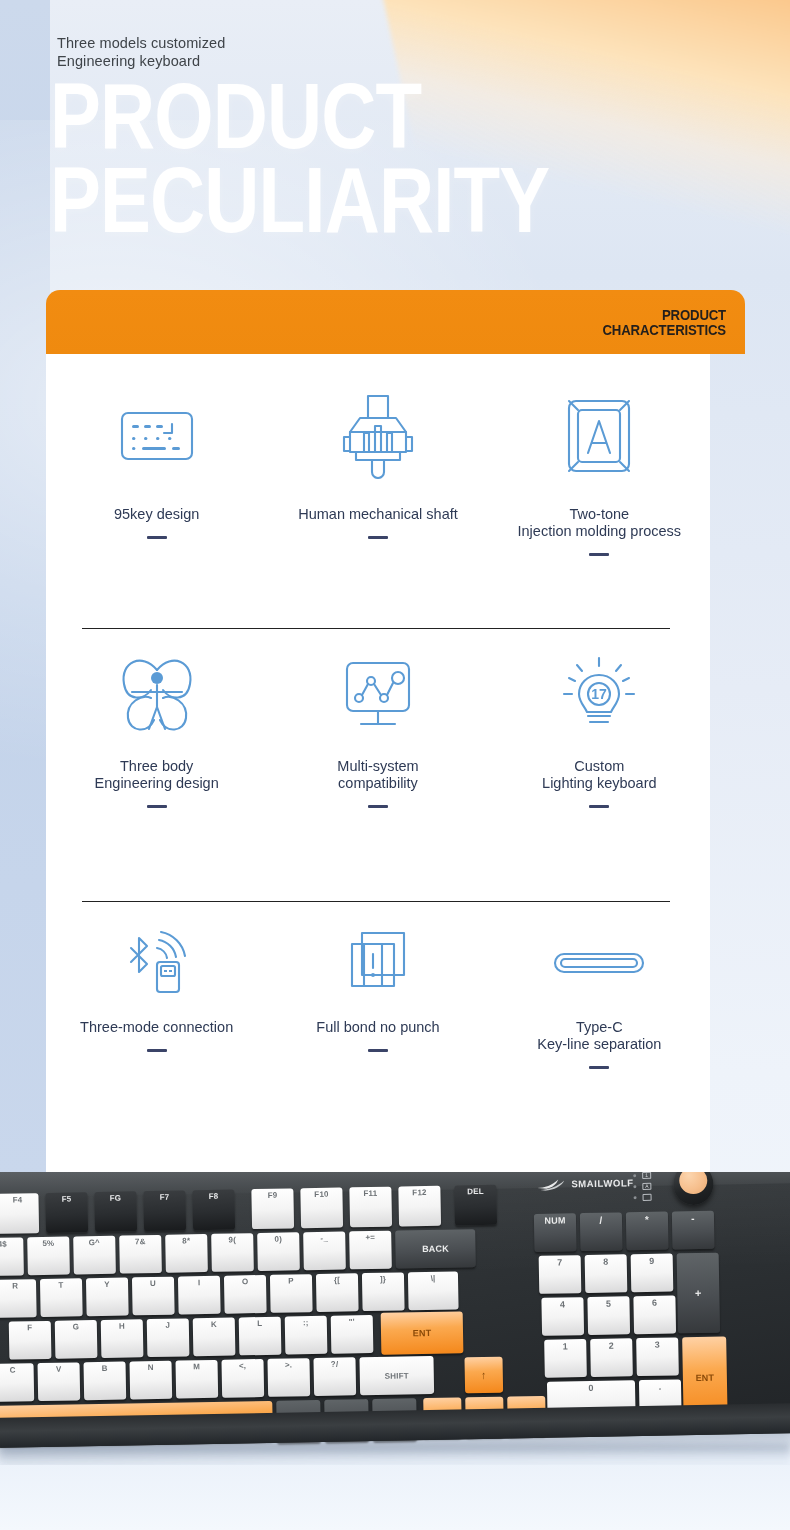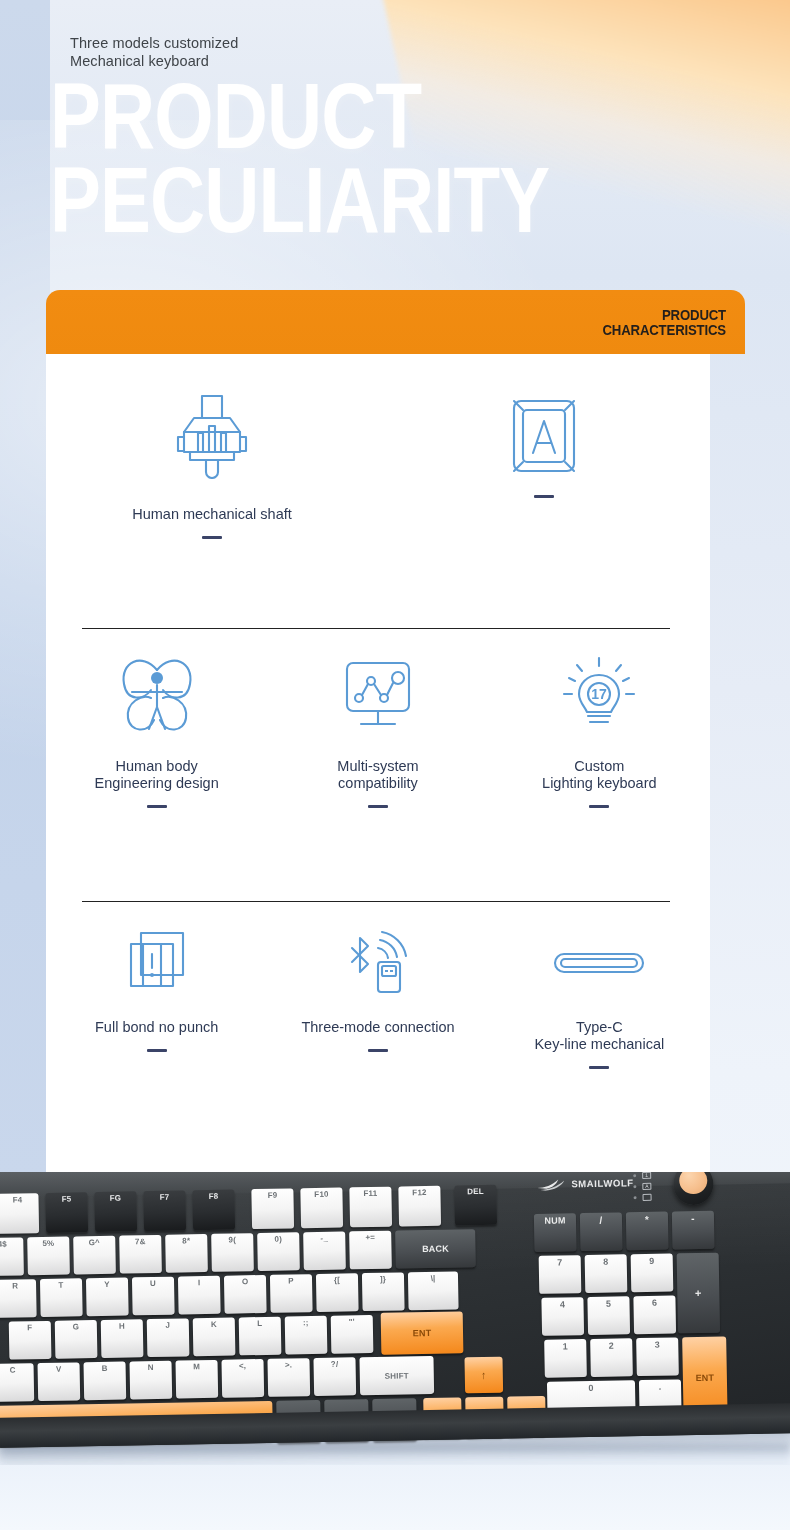--- a/index.html
+++ b/index.html
@@ -38,21 +38,21 @@
   .bg-bottom-fade{
     position:absolute; left:0; right:0; bottom:0; height:230px;
     background:linear-gradient(180deg,rgba(226,234,247,0) 0%,#e2ebf7 35%,#f4f8fd 100%);
   }
 
   
   .kicker{
     position:absolute; left:57px; top:34px;
     font-size:14.5px; line-height:18px; color:#3f4449; letter-spacing:.1px;
   }
-  .kicker div{ white-space:nowrap;margin-left:13px; }
+  .kicker div{ white-space:nowrap; }
 
   .hero-title{
     position:absolute; left:50px; top:74px;
     color:#ffffff;
     font-weight:bold;
     font-size:93px;
     line-height:84px;
     letter-spacing:-1px;
     transform:scaleX(0.82);
     transform-origin:left top;
@@ -215,40 +215,64 @@
 <body>
 
 <div class="page-bg"></div>
 <div class="bg-left-band"></div>
 <div class="bg-white-sheen"></div>
 <div class="bg-orange-sweep"></div>
 <div class="bg-bottom-fade"></div>
 
 <div class="kicker">
   <div>Three models customized</div>
-  <div>Mechanical keyboard</div>
+  <div>Engineering keyboard</div>
 </div>
 
 <div class="hero-title">
   <span>PRODUCT</span>
   <span>PECULIARITY</span>
 </div>
 
 <div class="banner">
   <div class="banner-title">
     <span>PRODUCT</span>
     <span>CHARACTERISTICS</span>
   </div>
 </div>
 
 <div class="card">
   <div class="feature-grid">
 
     <div class="feature-row row-1">
 
+      <div class="feature-cell">
+        <div class="f-icon">
+          <svg width="76" height="58" viewBox="0 0 76 58">
+            <rect class="icon-blue" x="3" y="6" width="70" height="46" rx="6"></rect>
+            <g class="icon-blue-fill">
+              <rect x="13" y="18" width="7" height="3" rx="1.5"></rect>
+              <rect x="25" y="18" width="7" height="3" rx="1.5"></rect>
+              <rect x="37" y="18" width="7" height="3" rx="1.5"></rect>
+            </g>
+            <path class="icon-blue" d="M53 17 v9 h-8"></path>
+            <g class="icon-blue-fill">
+              <rect x="13" y="30" width="3.4" height="3" rx="1.5"></rect>
+              <rect x="25" y="30" width="3.4" height="3" rx="1.5"></rect>
+              <rect x="37" y="30" width="3.4" height="3" rx="1.5"></rect>
+              <rect x="49" y="30" width="3.4" height="3" rx="1.5"></rect>
+              <rect x="13" y="40" width="3.4" height="3" rx="1.5"></rect>
+              <rect x="23" y="40" width="24" height="3" rx="1.5"></rect>
+              <rect x="53" y="40" width="8" height="3" rx="1.5"></rect>
+            </g>
+          </svg>
+        </div>
+        <div class="f-label">95key design</div>
+        <div class="f-dash"></div>
+      </div>
 
       <div class="feature-cell">
         <div class="f-icon">
           <svg width="80" height="86" viewBox="0 0 80 86">
             <rect class="icon-blue" x="30" y="3" width="20" height="22"></rect>
             <path class="icon-blue" d="M22 25 h36 l10 14 H12 z"></path>
             <path class="icon-blue" d="M12 39 h56 v20 H12 z"></path>
             <path class="icon-blue" d="M6 44 h6 M68 44 h6 M6 44 v14 h6 M74 44 v14 h-6"></path>
             <path class="icon-blue" d="M18 59 h44 v8 H18 z"></path>
             <rect class="icon-blue" x="26" y="40" width="5" height="19"></rect>
@@ -263,40 +287,42 @@
 
       <div class="feature-cell">
         <div class="f-icon">
           <svg width="70" height="78" viewBox="0 0 70 78">
             <rect class="icon-blue" x="5" y="4" width="60" height="70" rx="7"></rect>
             <rect class="icon-blue" x="14" y="13" width="42" height="52" rx="4"></rect>
             <path class="icon-blue" d="M5 4 L14 13 M65 4 L56 13 M5 74 L14 65 M65 74 L56 65"></path>
             <path class="icon-blue" d="M24 56 L35 24 L46 56 M28 46 h14" stroke-width="2.6"></path>
           </svg>
         </div>
+        <div class="f-label">Two-tone
+Injection molding process</div>
         <div class="f-dash"></div>
       </div>
 
     </div>
 
     <div class="feature-row row-2">
 
       <div class="feature-cell">
         <div class="f-icon">
           <svg width="78" height="84" viewBox="0 0 78 84">
             <path class="icon-blue" d="M39 16 C24 -2 2 8 6 30 C9 48 26 46 33 36"></path>
             <path class="icon-blue" d="M39 16 C54 -2 76 8 72 30 C69 48 52 46 45 36"></path>
             <path class="icon-blue" d="M33 44 C24 40 8 48 10 64 C12 78 30 80 36 66"></path>
             <path class="icon-blue" d="M45 44 C54 40 70 48 68 64 C66 78 48 80 42 66"></path>
             <circle class="icon-blue-fill" cx="39" cy="24" r="6"></circle>
             <path class="icon-blue" d="M39 31 v22 M39 53 l-8 22 M39 53 l8 22" stroke-width="5"></path>
             <path class="icon-blue" d="M14 38 h50" stroke-width="5"></path>
           </svg>
         </div>
-        <div class="f-label">Human body
+        <div class="f-label">Three body
 Engineering design</div>
         <div class="f-dash"></div>
       </div>
 
       <div class="feature-cell">
         <div class="f-icon">
           <svg width="78" height="76" viewBox="0 0 78 76">
             <rect class="icon-blue" x="8" y="5" width="62" height="48" rx="6"></rect>
             <path class="icon-blue" d="M39 53 v12 M22 66 h34"></path>
             <circle class="icon-blue" cx="20" cy="40" r="4"></circle>
@@ -322,34 +348,20 @@
           </svg>
         </div>
         <div class="f-label">Custom
 Lighting keyboard</div>
         <div class="f-dash"></div>
       </div>
 
     </div>
 
     <div class="feature-row row-3">
-
-      <div class="feature-cell">
-        <div class="f-icon">
-          <svg width="72" height="70" viewBox="0 0 72 70">
-            <rect class="icon-blue" x="20" y="5" width="42" height="42" stroke-width="3"></rect>
-            <rect class="icon-blue" x="10" y="16" width="42" height="42" stroke-width="3" fill="#ffffff"></rect>
-            <rect class="icon-blue" x="22" y="16" width="18" height="42" stroke-width="3" fill="#ffffff"></rect>
-            <path class="icon-blue" d="M31 26 v14" stroke-width="3"></path>
-            <circle class="icon-blue-fill" cx="31" cy="47" r="2"></circle>
-          </svg>
-        </div>
-        <div class="f-label">Full bond no punch</div>
-        <div class="f-dash"></div>
-      </div>
 
       <div class="feature-cell">
         <div class="f-icon">
           <svg width="80" height="70" viewBox="0 0 80 70">
             <path class="icon-blue" d="M14 20 L30 36 L22 44 V10 L30 18 L14 34" stroke-width="3"></path>
             <path class="icon-blue" d="M40 20 a12 12 0 0 1 10 10"></path>
             <path class="icon-blue" d="M42 12 a21 21 0 0 1 17 17"></path>
             <path class="icon-blue" d="M44 4 a30 30 0 0 1 24 24"></path>
             <rect class="icon-blue" x="40" y="34" width="22" height="30" rx="3"></rect>
             <rect class="icon-blue" x="44" y="38" width="14" height="10" rx="1.5"></rect>
@@ -358,27 +370,41 @@
               <rect x="52" y="42" width="3" height="2"></rect>
             </g>
           </svg>
         </div>
         <div class="f-label">Three-mode connection</div>
         <div class="f-dash"></div>
       </div>
 
       <div class="feature-cell">
         <div class="f-icon">
+          <svg width="72" height="70" viewBox="0 0 72 70">
+            <rect class="icon-blue" x="20" y="5" width="42" height="42" stroke-width="3"></rect>
+            <rect class="icon-blue" x="10" y="16" width="42" height="42" stroke-width="3" fill="#ffffff"></rect>
+            <rect class="icon-blue" x="22" y="16" width="18" height="42" stroke-width="3" fill="#ffffff"></rect>
+            <path class="icon-blue" d="M31 26 v14" stroke-width="3"></path>
+            <circle class="icon-blue-fill" cx="31" cy="47" r="2"></circle>
+          </svg>
+        </div>
+        <div class="f-label">Full bond no punch</div>
+        <div class="f-dash"></div>
+      </div>
+
+      <div class="feature-cell">
+        <div class="f-icon">
           <svg width="96" height="40" viewBox="0 0 96 40">
             <rect class="icon-blue" x="4" y="11" width="88" height="18" rx="9" stroke-width="2.4"></rect>
             <rect class="icon-blue" x="10" y="16" width="76" height="8" rx="4" stroke-width="2"></rect>
           </svg>
         </div>
         <div class="f-label">Type-C
-Key-line mechanical</div>
+Key-line separation</div>
         <div class="f-dash"></div>
       </div>
 
     </div>
 
   </div>
 </div>
 
 <div class="kb-photo">
   <div class="kb-shadow"></div>

